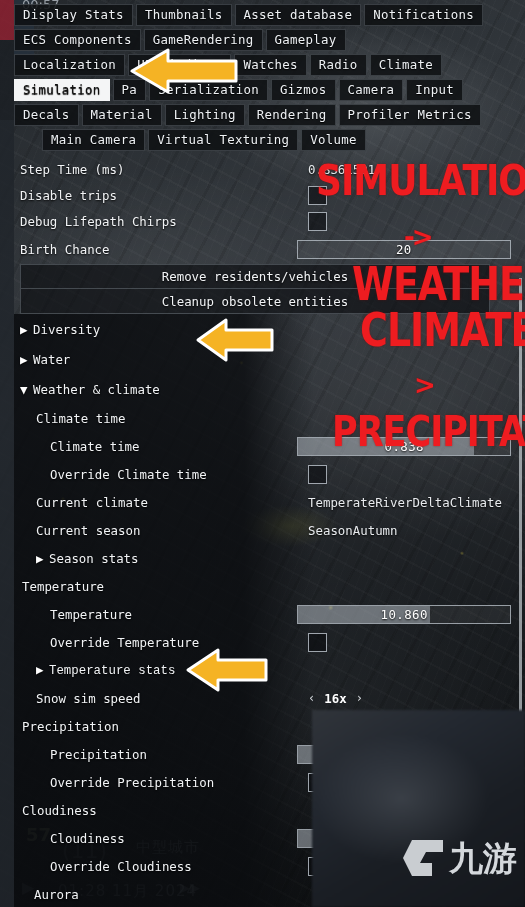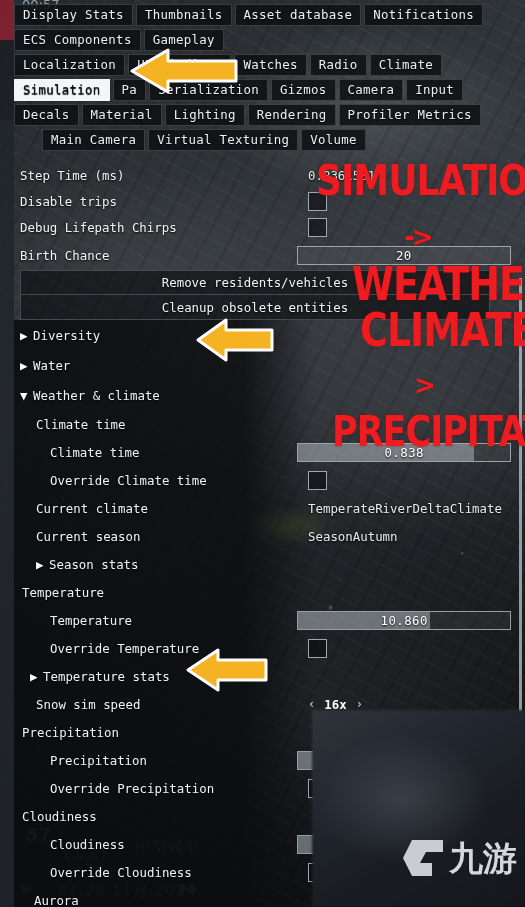--- a/index.html
+++ b/index.html
@@ -181,20 +181,21 @@
 
   <div class="tabrow">
     <div class="tab">Display Stats</div>
     <div class="tab">Thumbnails</div>
     <div class="tab">Asset database</div>
     <div class="tab">Notifications</div>
   </div>
 
   <div class="tabrow">
     <div class="tab">ECS Components</div>
+    <div class="tab">GameRendering</div>
     <div class="tab">Gameplay</div>
   </div>
 
   <div class="tabrow">
     <div class="tab">Localization</div>
     <div class="tab">UI Bindings</div>
     <div class="tab">Watches</div>
     <div class="tab">Radio</div>
     <div class="tab">Climate</div>
   </div>
@@ -209,21 +210,21 @@
   </div>
 
   <div class="tabrow">
     <div class="tab">Decals</div>
     <div class="tab">Material</div>
     <div class="tab">Lighting</div>
     <div class="tab">Rendering</div>
     <div class="tab">Profiler Metrics</div>
   </div>
 
-  <div class="tabrow" style="margin-bottom:11px;padding-left:28px;">
+  <div class="tabrow" style="margin-bottom:5px;padding-left:28px;">
     <div class="tab">Main Camera</div>
     <div class="tab">Virtual Texturing</div>
     <div class="tab">Volume</div>
   </div>
 
   <div class="row">
     <div class="lbl">Step Time (ms)</div>
     <div class="val">0.8361501</div>
   </div>
 
@@ -314,21 +315,21 @@
       <div class="txt">10.860</div>
     </div>
   </div>
 
   <div class="row shade-l" style="height:28px;">
     <div class="lbl ind1" style="padding-left:36px;">Override Temperature</div>
     <div class="cbx"></div>
   </div>
 
   <div class="row shade-l" style="height:28px;">
-    <div class="lbl" style="padding-left:16px;">
+    <div class="lbl" style="padding-left:22px;font-family:Liberation Mono, monospace;">
       <span class="tri">▶</span><span>Temperature stats</span>
     </div>
   </div>
 
   <div class="row shade-l" style="height:28px;">
     <div class="lbl ind1" style="padding-left:22px;">Snow sim speed</div>
     <div class="stepper">
       <span class="arrow">‹</span>
       <span class="sv">16x</span>
       <span class="arrow">›</span>

